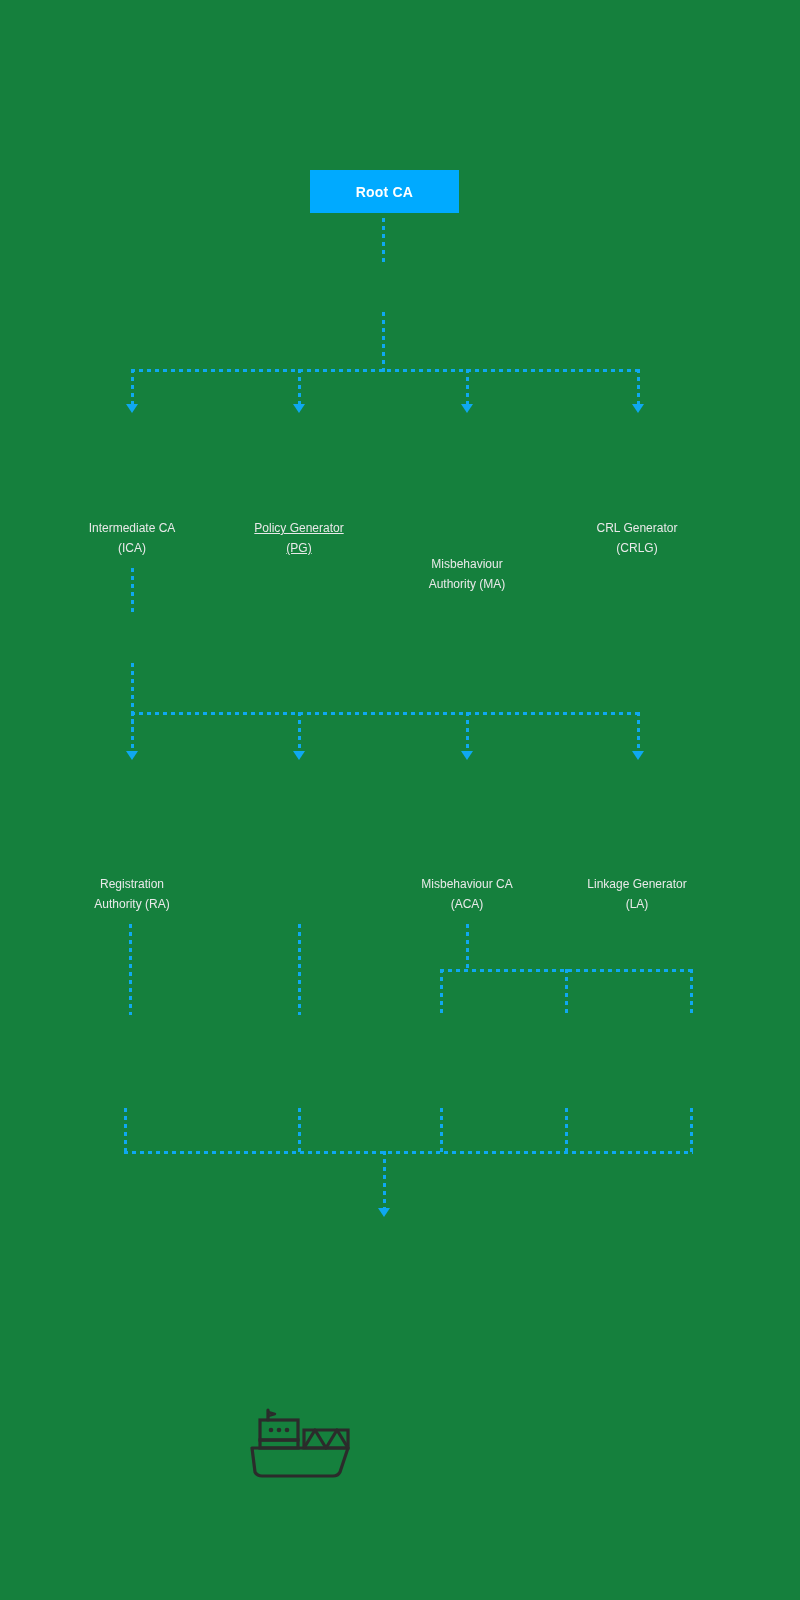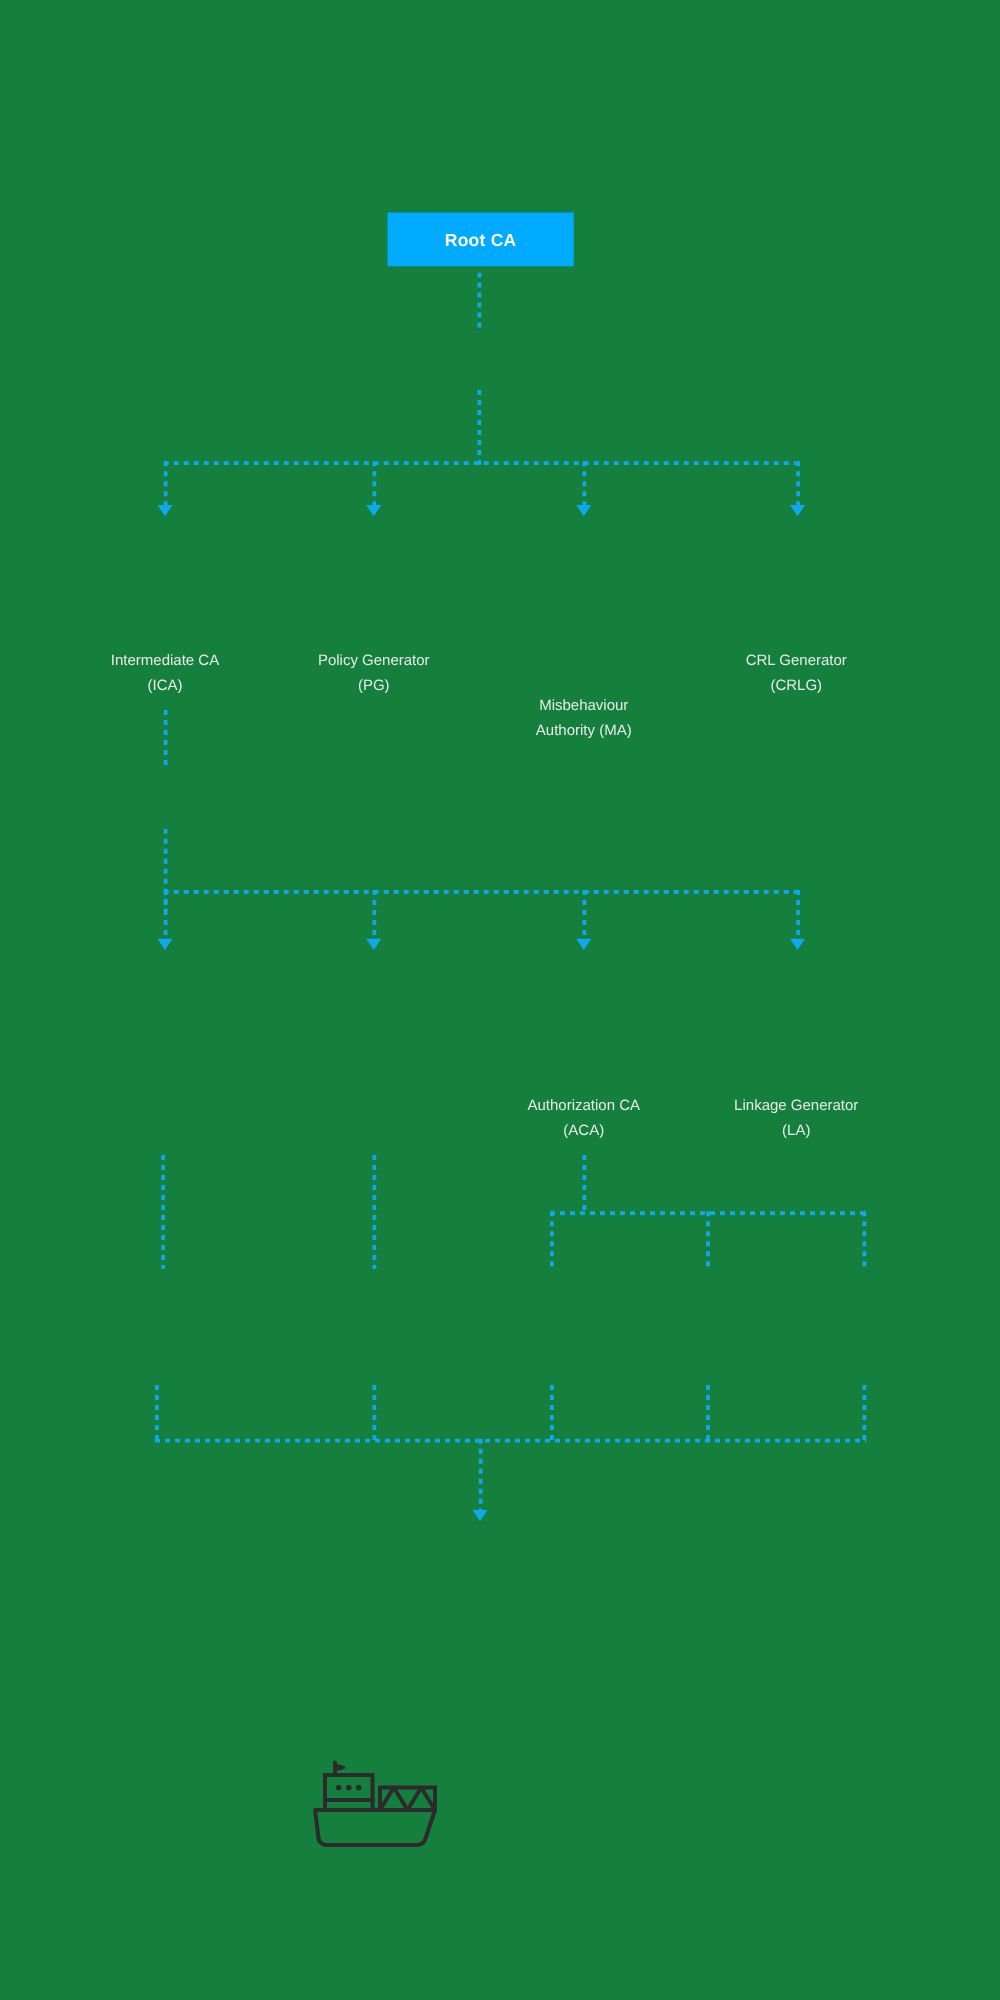--- a/index.html
+++ b/index.html
@@ -100,21 +100,21 @@
 
   <div class="conn-v" style="left:466px; top:369px; height:38px;"></div>
   <div class="arrow-down" style="left:461px; top:404px;"></div>
 
   <div class="conn-v" style="left:637px; top:369px; height:38px;"></div>
   <div class="arrow-down" style="left:632px; top:404px;"></div>
 
   <div class="node-label" style="left:47px; top:518px; width:170px;">Intermediate CA
 (ICA)</div>
 
-  <div class="node-label" style="left:214px; top:518px; width:170px;">Policy Generator
+  <div class="node-label" style="left:214px; top:518px; width:170px;text-decoration:underline;">Policy Generator
 (PG)</div>
 
   <div class="node-label" style="left:382px; top:518px; width:170px;margin-top:36px;">Misbehaviour
 Authority (MA)</div>
 
   <div class="node-label" style="left:552px; top:518px; width:170px;">CRL Generator
 (CRLG)</div>
 
   <div class="conn-v" style="left:131px; top:568px; height:44px;"></div>
 
@@ -126,23 +126,25 @@
 
   <div class="conn-v" style="left:298px; top:712px; height:42px;"></div>
   <div class="arrow-down" style="left:293px; top:751px;"></div>
 
   <div class="conn-v" style="left:466px; top:712px; height:42px;"></div>
   <div class="arrow-down" style="left:461px; top:751px;"></div>
 
   <div class="conn-v" style="left:637px; top:712px; height:42px;"></div>
   <div class="arrow-down" style="left:632px; top:751px;"></div>
 
+  <div class="node-label" style="left:47px; top:874px; width:170px;">Registration
+Authority (RA)</div>
 
 
-  <div class="node-label" style="left:382px; top:874px; width:170px;">Authorization CA
+  <div class="node-label" style="left:382px; top:874px; width:170px;">Misbehaviour CA
 (ACA)</div>
 
   <div class="node-label" style="left:552px; top:874px; width:170px;">Linkage Generator
 (LA)</div>
 
   <div class="conn-v" style="left:129px; top:924px; height:91px;"></div>
   <div class="conn-v" style="left:298px; top:924px; height:91px;"></div>
   <div class="conn-v" style="left:466px; top:924px; height:48px;"></div>
 
   <div class="conn-h" style="left:440px; top:969px; width:253px;"></div>

